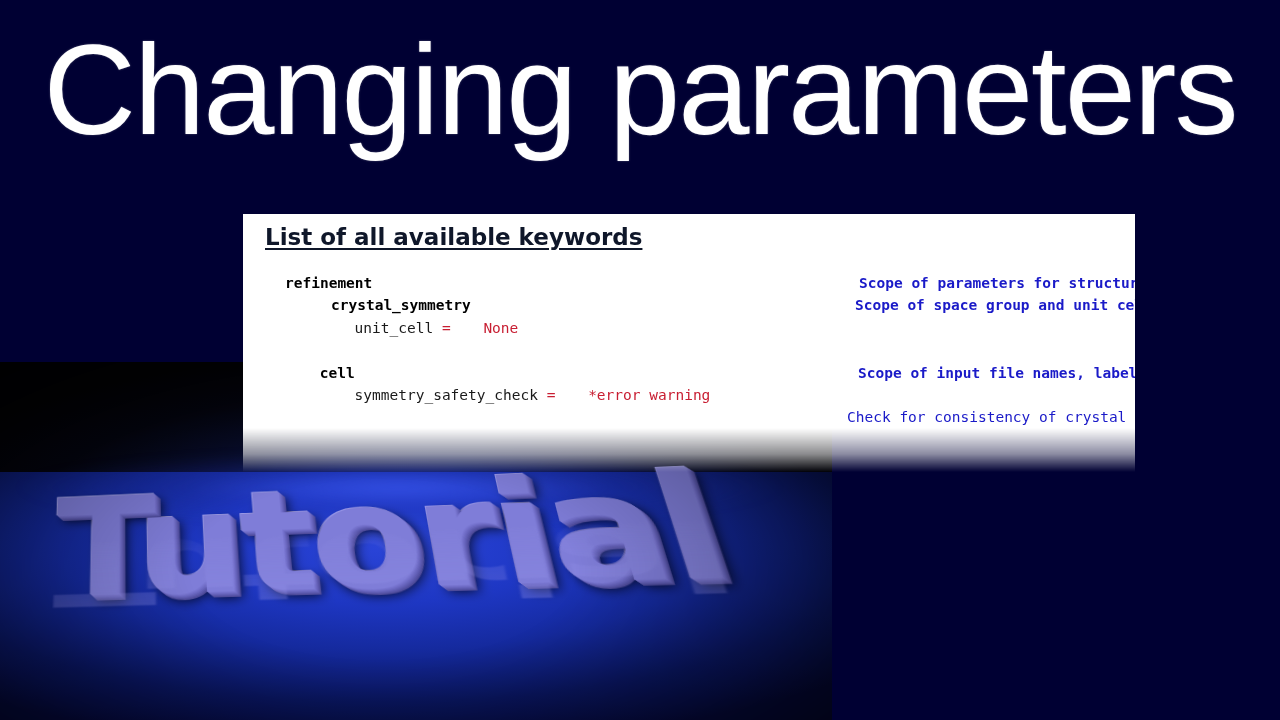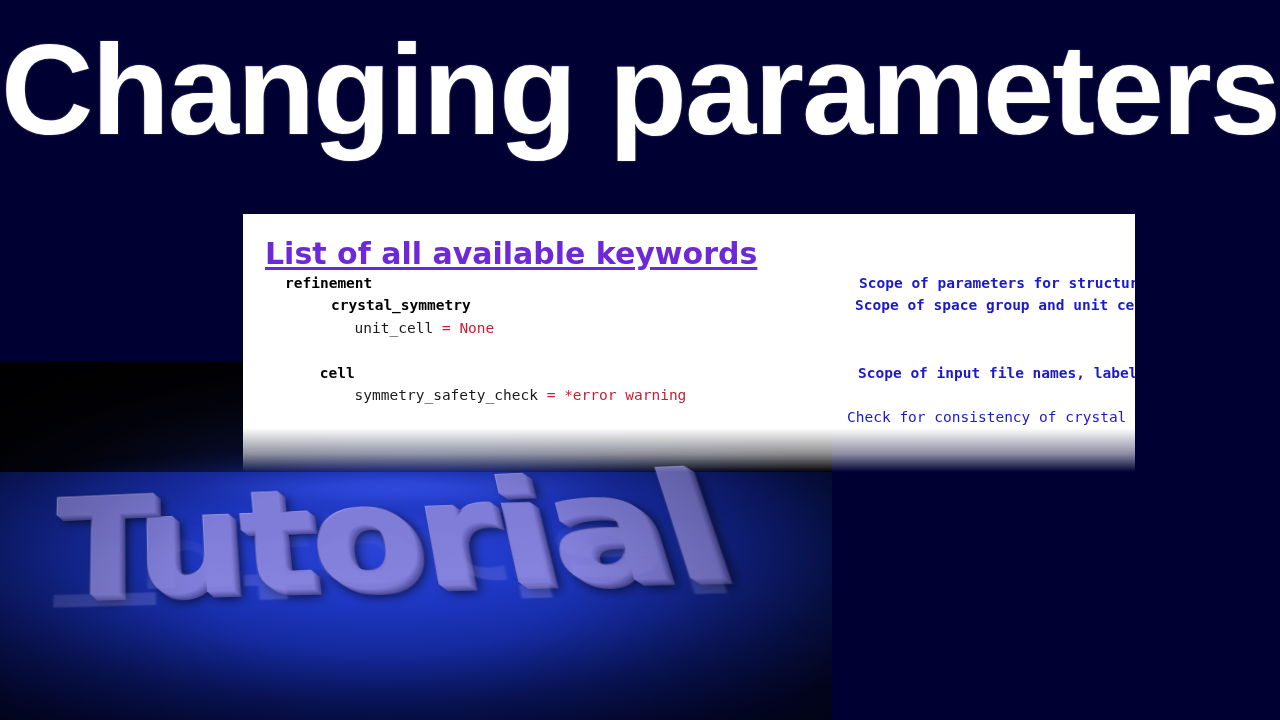--- a/index.html
+++ b/index.html
@@ -19,21 +19,21 @@
 
   
   #slide-title {
     position: absolute;
     left: 0;
     top: 26px;
     width: 1280px;
     text-align: center;
     color: #ffffff;
     font-family: "Liberation Sans", sans-serif;
-    font-weight: bold;
+    font-weight: normal;
     font-size: 128px;
     line-height: 1.0;
     letter-spacing: -2px;
     white-space: nowrap;
     text-shadow: 0 0 2px rgba(255,255,255,0.35);
   }
 
   
   #tutorial-art {
     position: absolute;
@@ -127,25 +127,25 @@
     height: 258px;
     background: #ffffff;
     box-shadow: 0 0 14px 6px rgba(255,255,255,0.55);
     overflow: hidden;
     -webkit-mask-image: linear-gradient(to bottom, #000 0%, #000 83%, rgba(0,0,0,0.55) 93%, rgba(0,0,0,0) 100%);
     mask-image: linear-gradient(to bottom, #000 0%, #000 83%, rgba(0,0,0,0.55) 93%, rgba(0,0,0,0) 100%);
   }
   #card-heading {
     position: absolute;
     left: 22px;
-    top: 22px;
+    top: 10px;
     font-family: "DejaVu Sans", sans-serif;
     font-weight: bold;
-    font-size: 30px;
-    color: #6d28d9;
+    font-size: 23px;
+    color: #0f172a;
     text-decoration: underline;
     text-underline-offset: 3px;
     white-space: nowrap;
   }
   #card-code {
     position: absolute;
     left: 0;
     top: 58px;
     width: 892px;
     font-family: "DejaVu Sans Mono", monospace;
@@ -168,21 +168,21 @@
   .code-right {
     position: absolute;
     top: 0;
     white-space: pre;
     color: #1a1ac8;
     font-weight: bold;
   }
   .kw-scope { font-weight: bold; color: #000000; }
   .kw-name  { font-weight: normal; color: #1a1a1a; }
   .kw-eq    { color: #c81e32; font-weight: normal; }
-  .kw-val   { color: #c81e32; font-weight: normal; }
+  .kw-val   { color: #c81e32; font-weight: normal; margin-left: 24px; }
   .desc-normal { font-weight: normal; }
 </style>
 </head>
 <body>
 
 <div id="slide">
 
   <div id="slide-title">Changing parameters</div>
 
   <div id="tutorial-art">

